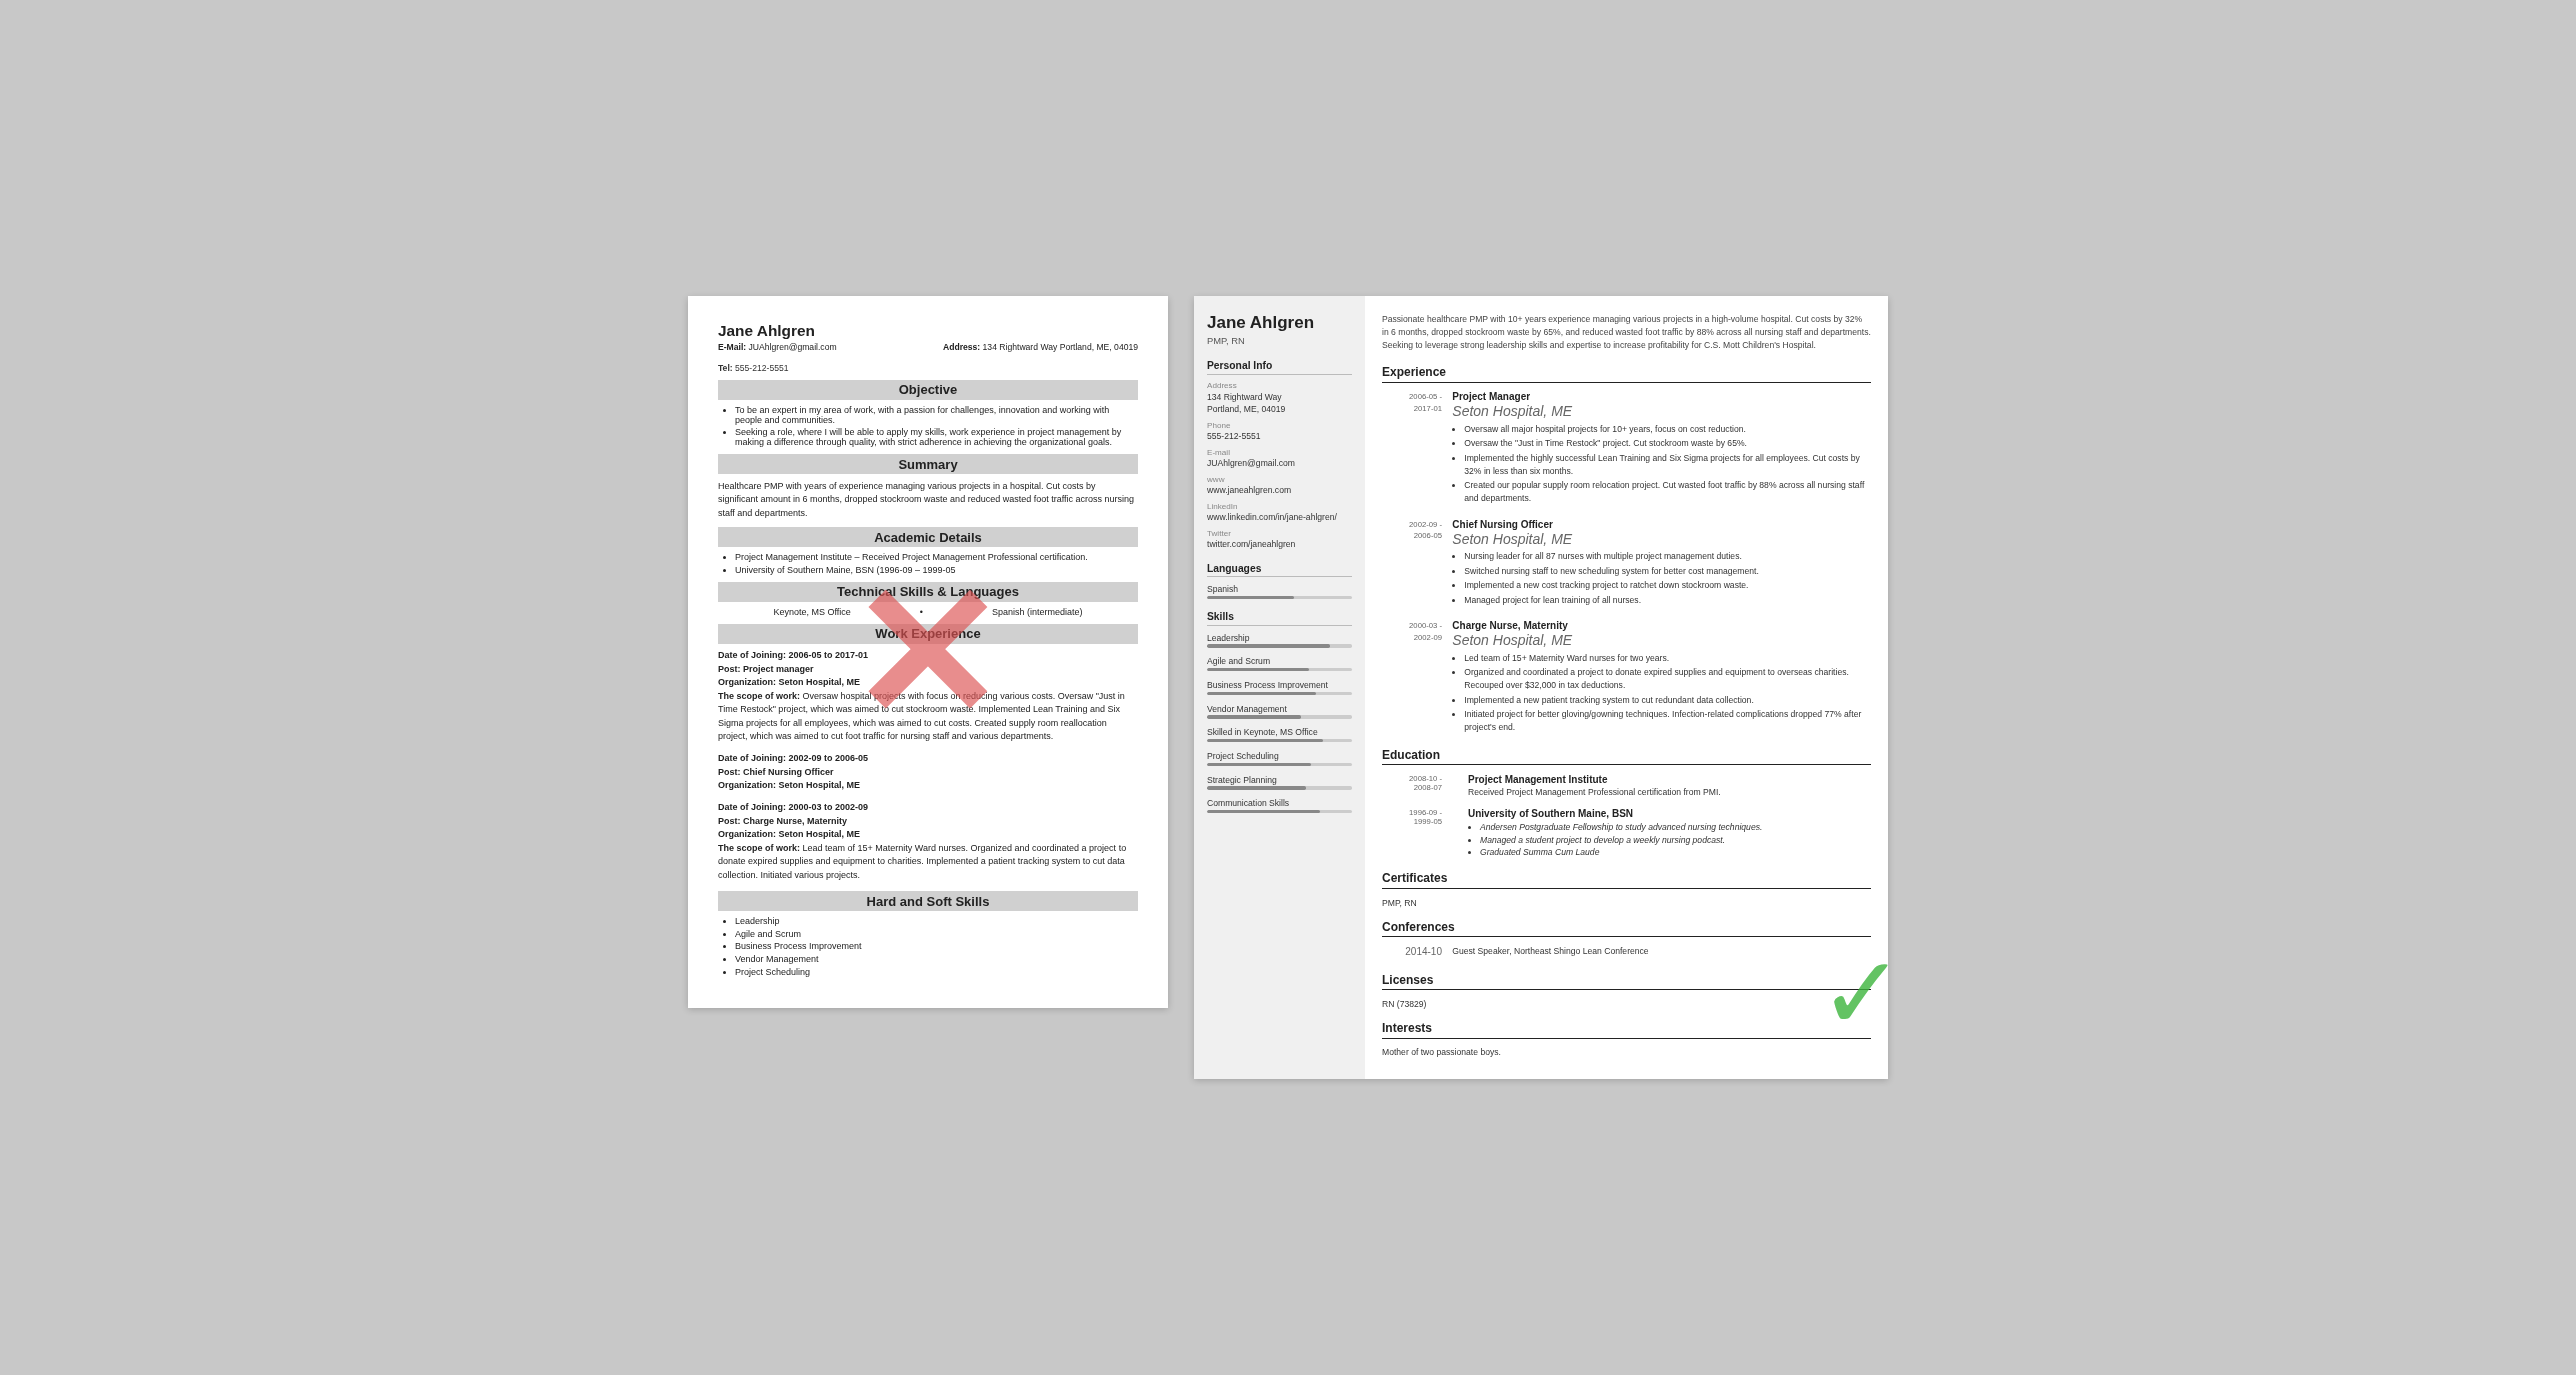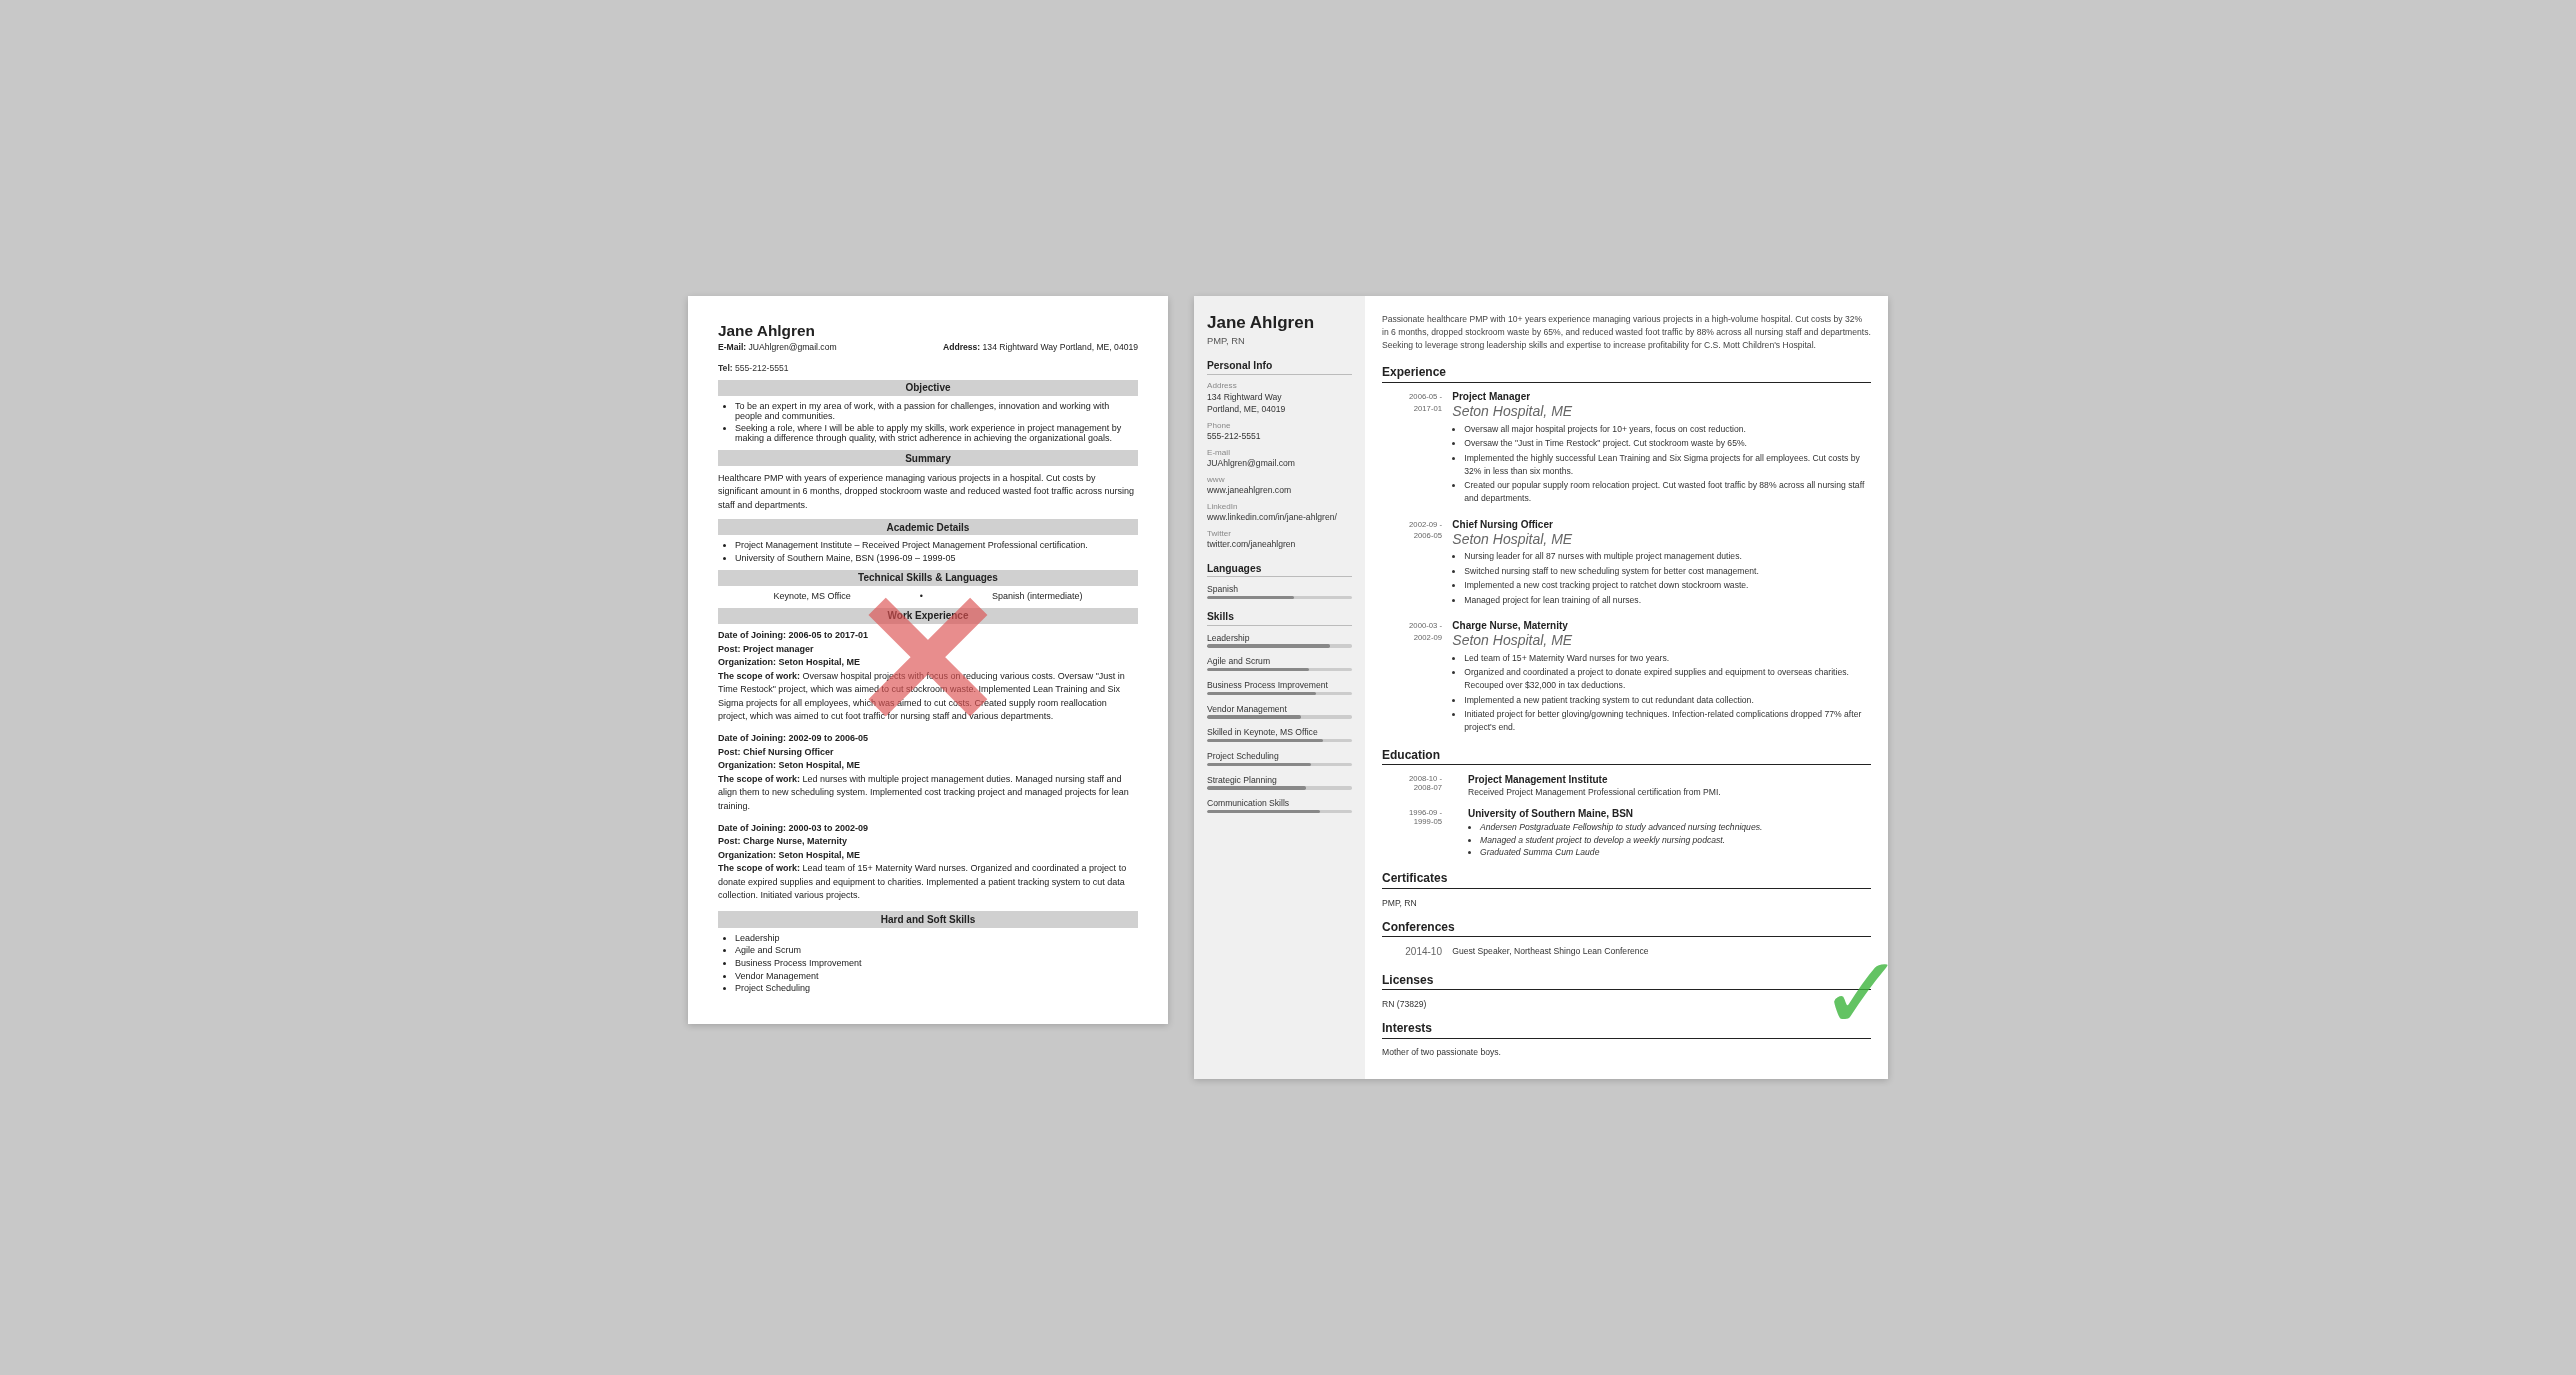--- a/index.html
+++ b/index.html
@@ -57,21 +57,21 @@
     .resume-left .contact-row {
       display: flex;
       justify-content: space-between;
       font-size: 8.6px;
       margin-bottom: 10.3px;
     }
     .section-header {
       background: #d0d0d0;
       text-align: center;
       font-weight: bold;
-      font-size: 10px;
+      font-size: 13px;
       padding: 2.6px 0;
       margin: 6.9px 0 5.1px 0;
     }
     .resume-left ul {
       padding-left: 17px;
       margin-bottom: 5.1px;
     }
     .resume-left ul li {
       margin-bottom: 2.6px;
       font-size: 9px;
@@ -325,21 +325,20 @@
       <p><strong>Date of Joining: 2006-05 to 2017-01</strong></p>
       <p><strong>Post: Project manager</strong></p>
       <p><strong>Organization: Seton Hospital, ME</strong></p>
       <p><strong>The scope of work:</strong> <span>Oversaw hospital projects with focus on reducing various costs. Oversaw "Just in Time Restock" project, which was aimed to cut stockroom waste. Implemented Lean Training and Six Sigma projects for all employees, which was aimed to cut costs. Created supply room reallocation project, which was aimed to cut foot traffic for nursing staff and various departments.</span></p>
     </div>
 
     <div class="work-entry">
       <p><strong>Date of Joining: 2002-09 to 2006-05</strong></p>
       <p><strong>Post: Chief Nursing Officer</strong></p>
       <p><strong>Organization: Seton Hospital, ME</strong></p>
-      <p><strong>The scope of work:</strong> <span>Led nurses with multiple project management duties. Managed nursing staff and align them to new scheduling system. Implemented cost tracking project and managed projects for lean training.</span></p>
     </div>
 
     <div class="work-entry">
       <p><strong>Date of Joining: 2000-03 to 2002-09</strong></p>
       <p><strong>Post: Charge Nurse, Maternity</strong></p>
       <p><strong>Organization: Seton Hospital, ME</strong></p>
       <p><strong>The scope of work:</strong> <span>Lead team of 15+ Maternity Ward nurses. Organized and coordinated a project to donate expired supplies and equipment to charities. Implemented a patient tracking system to cut data collection. Initiated various projects.</span></p>
     </div>
 
     <div class="section-header">Hard and Soft Skills</div>

